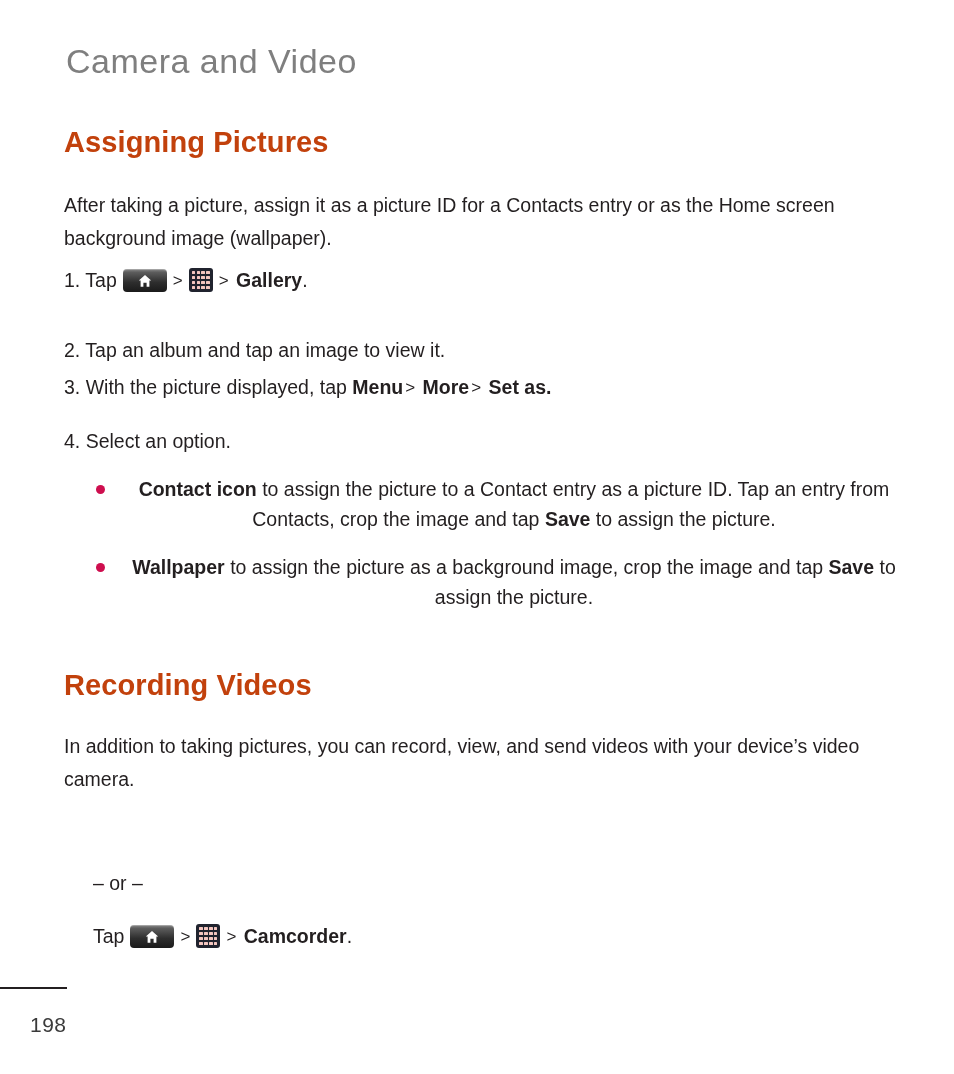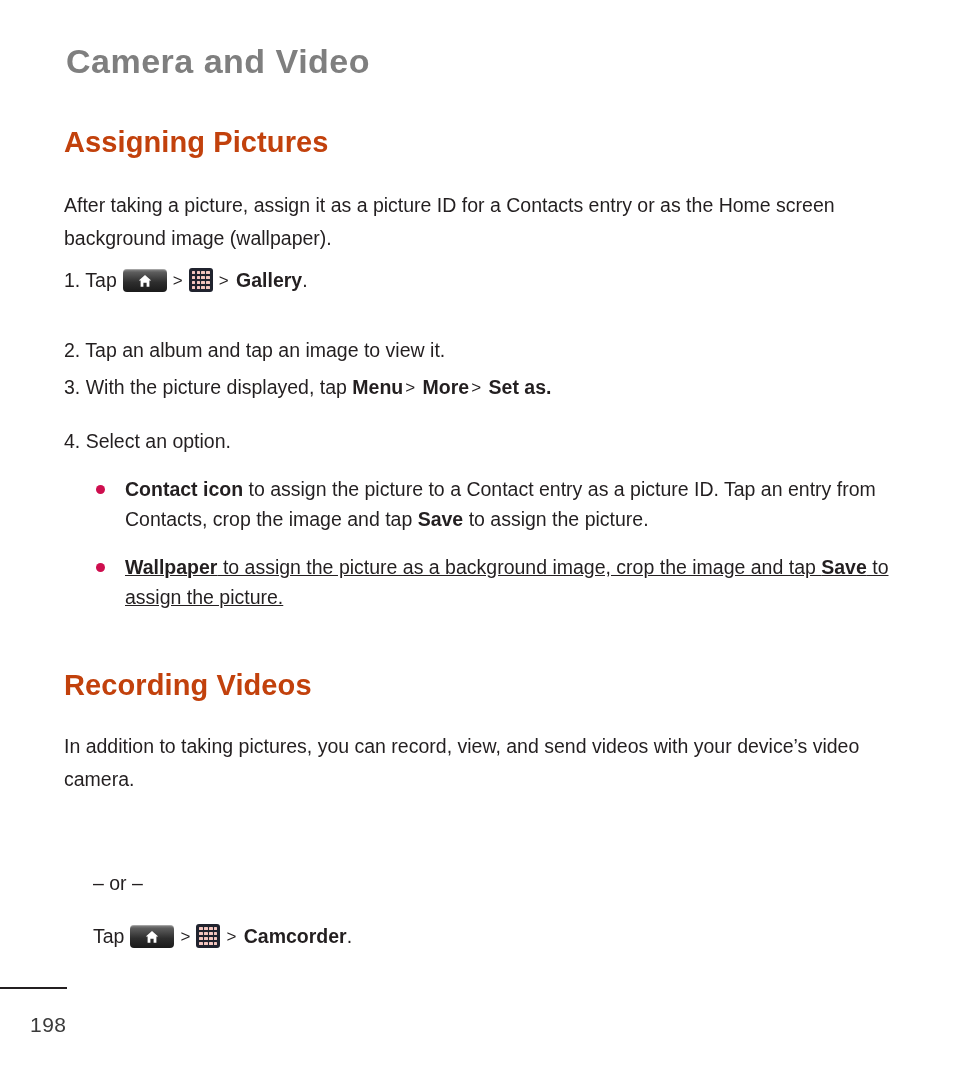--- a/index.html
+++ b/index.html
@@ -20,21 +20,21 @@
     position: absolute;
     inset: 0;
   }
 
   
   .chapter-title {
     position: absolute;
     left: 66px;
     top: 42px;
     font-size: 34px;
-    font-weight: 700;
+    font-weight: 400;
     letter-spacing: 0.5px;
     color: #7f7f7f;
     white-space: nowrap;
   }
 
   
   .h-sub {
     position: absolute;
     left: 64px;
     font-weight: 700;
@@ -71,30 +71,31 @@
     position: relative;
     top: -1px;
   }
 
   
   .bullets {
     position: absolute;
     left: 93px;
     top: 474px;
     width: 810px;
+    text-align: center;
   }
   .bullet-item {
     position: relative;
     padding-left: 32px;
     font-size: 19.5px;
     line-height: 30px;
     margin-bottom: 18px;
     color: #231f20;
   }
-  .bullet-item:last-child { margin-bottom: 0; text-decoration: underline; }
+  .bullet-item:last-child { margin-bottom: 0; }
   .bullet-dot {
     position: absolute;
     left: 3px;
     top: 11px;
     width: 9px;
     height: 9px;
     border-radius: 50%;
     background: #ce0e4e;
   }
 

